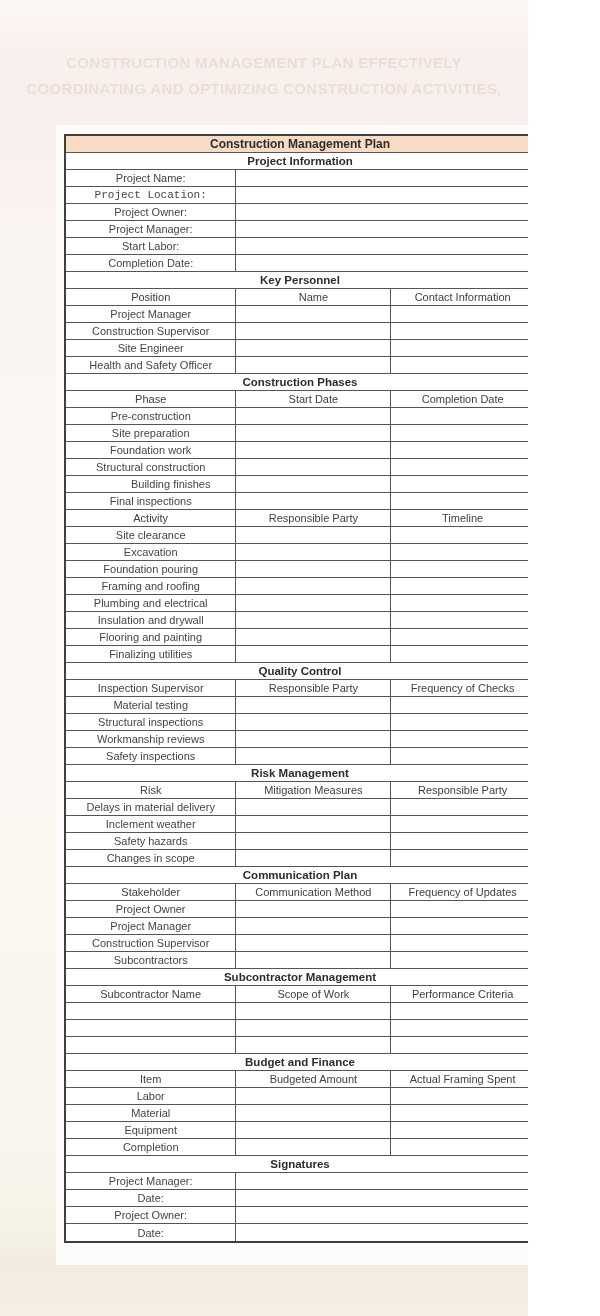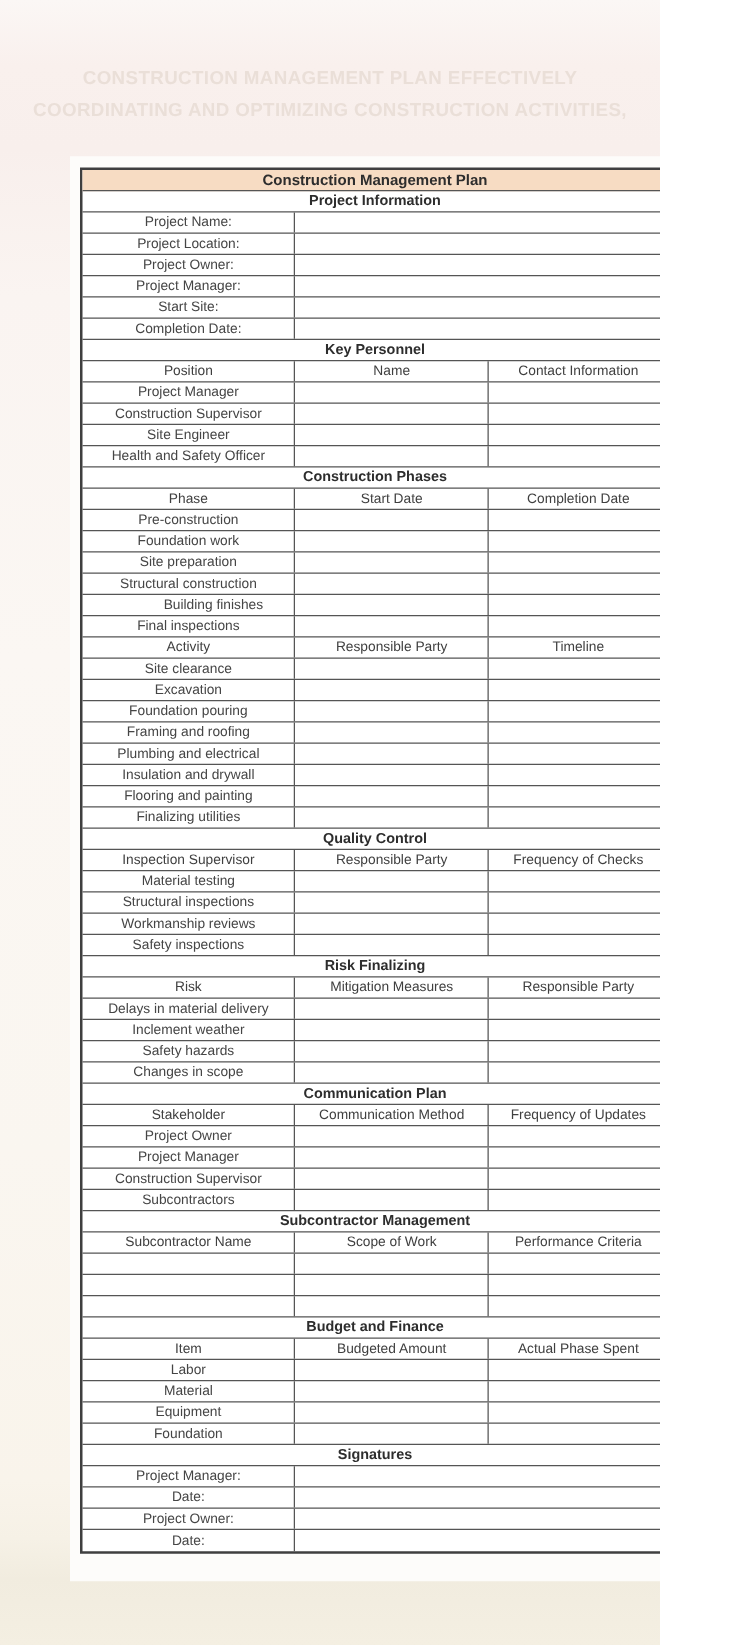--- a/index.html
+++ b/index.html
@@ -87,33 +87,33 @@
   </div>
   <div class="paper-panel"></div>
   <div class="plan-table" id="plan-table">
       <div class="trow title-row">Construction Management Plan</div>
       <div class="trow section-row">Project Information</div>
       <div class="trow">
         <div class="tcell" style="flex: 0 0 36.2%;">Project Name:</div>
         <div class="tcell" style="flex: 1 1 63.8%;"></div>
       </div>
       <div class="trow">
-        <div class="tcell" style="flex: 0 0 36.2%;">Project Location:</div>
+        <div class="tcell" style="flex: 0 0 36.2%; font-family: Liberation Mono, monospace;">Project Location:</div>
         <div class="tcell" style="flex: 1 1 63.8%;"></div>
       </div>
       <div class="trow">
         <div class="tcell" style="flex: 0 0 36.2%;">Project Owner:</div>
         <div class="tcell" style="flex: 1 1 63.8%;"></div>
       </div>
       <div class="trow">
         <div class="tcell" style="flex: 0 0 36.2%;">Project Manager:</div>
         <div class="tcell" style="flex: 1 1 63.8%;"></div>
       </div>
       <div class="trow">
-        <div class="tcell" style="flex: 0 0 36.2%;">Start Site:</div>
+        <div class="tcell" style="flex: 0 0 36.2%;">Start Labor:</div>
         <div class="tcell" style="flex: 1 1 63.8%;"></div>
       </div>
       <div class="trow">
         <div class="tcell" style="flex: 0 0 36.2%;">Completion Date:</div>
         <div class="tcell" style="flex: 1 1 63.8%;"></div>
       </div>
       <div class="trow section-row">Key Personnel</div>
       <div class="trow">
         <div class="tcell col-head" style="flex: 0 0 36.2%;">Position</div>
         <div class="tcell col-head" style="flex: 0 0 33.1%;">Name</div>
@@ -144,26 +144,26 @@
         <div class="tcell col-head" style="flex: 0 0 36.2%;">Phase</div>
         <div class="tcell col-head" style="flex: 0 0 33.1%;">Start Date</div>
         <div class="tcell col-head" style="flex: 1 1 30.7%;">Completion Date</div>
       </div>
       <div class="trow">
         <div class="tcell" style="flex: 0 0 36.2%;">Pre-construction</div>
         <div class="tcell" style="flex: 0 0 33.1%;"></div>
         <div class="tcell" style="flex: 1 1 30.7%;"></div>
       </div>
       <div class="trow">
+        <div class="tcell" style="flex: 0 0 36.2%;">Site preparation</div>
+        <div class="tcell" style="flex: 0 0 33.1%;"></div>
+        <div class="tcell" style="flex: 1 1 30.7%;"></div>
+      </div>
+      <div class="trow">
         <div class="tcell" style="flex: 0 0 36.2%;">Foundation work</div>
-        <div class="tcell" style="flex: 0 0 33.1%;"></div>
-        <div class="tcell" style="flex: 1 1 30.7%;"></div>
-      </div>
-      <div class="trow">
-        <div class="tcell" style="flex: 0 0 36.2%;">Site preparation</div>
         <div class="tcell" style="flex: 0 0 33.1%;"></div>
         <div class="tcell" style="flex: 1 1 30.7%;"></div>
       </div>
       <div class="trow">
         <div class="tcell" style="flex: 0 0 36.2%;">Structural construction</div>
         <div class="tcell" style="flex: 0 0 33.1%;"></div>
         <div class="tcell" style="flex: 1 1 30.7%;"></div>
       </div>
       <div class="trow">
         <div class="tcell" style="flex: 0 0 36.2%; padding-left: 40px;">Building finishes</div>
@@ -239,21 +239,21 @@
       <div class="trow">
         <div class="tcell" style="flex: 0 0 36.2%;">Workmanship reviews</div>
         <div class="tcell" style="flex: 0 0 33.1%;"></div>
         <div class="tcell" style="flex: 1 1 30.7%;"></div>
       </div>
       <div class="trow">
         <div class="tcell" style="flex: 0 0 36.2%;">Safety inspections</div>
         <div class="tcell" style="flex: 0 0 33.1%;"></div>
         <div class="tcell" style="flex: 1 1 30.7%;"></div>
       </div>
-      <div class="trow section-row">Risk Finalizing</div>
+      <div class="trow section-row">Risk Management</div>
       <div class="trow">
         <div class="tcell col-head" style="flex: 0 0 36.2%;">Risk</div>
         <div class="tcell col-head" style="flex: 0 0 33.1%;">Mitigation Measures</div>
         <div class="tcell col-head" style="flex: 1 1 30.7%;">Responsible Party</div>
       </div>
       <div class="trow">
         <div class="tcell" style="flex: 0 0 36.2%;">Delays in material delivery</div>
         <div class="tcell" style="flex: 0 0 33.1%;"></div>
         <div class="tcell" style="flex: 1 1 30.7%;"></div>
       </div>
@@ -316,39 +316,39 @@
       </div>
       <div class="trow">
         <div class="tcell" style="flex: 0 0 36.2%;"></div>
         <div class="tcell" style="flex: 0 0 33.1%;"></div>
         <div class="tcell" style="flex: 1 1 30.7%;"></div>
       </div>
       <div class="trow section-row">Budget and Finance</div>
       <div class="trow">
         <div class="tcell col-head" style="flex: 0 0 36.2%;">Item</div>
         <div class="tcell col-head" style="flex: 0 0 33.1%;">Budgeted Amount</div>
-        <div class="tcell col-head" style="flex: 1 1 30.7%;">Actual Phase Spent</div>
+        <div class="tcell col-head" style="flex: 1 1 30.7%;">Actual Framing Spent</div>
       </div>
       <div class="trow">
         <div class="tcell" style="flex: 0 0 36.2%;">Labor</div>
         <div class="tcell" style="flex: 0 0 33.1%;"></div>
         <div class="tcell" style="flex: 1 1 30.7%;"></div>
       </div>
       <div class="trow">
         <div class="tcell" style="flex: 0 0 36.2%;">Material</div>
         <div class="tcell" style="flex: 0 0 33.1%;"></div>
         <div class="tcell" style="flex: 1 1 30.7%;"></div>
       </div>
       <div class="trow">
         <div class="tcell" style="flex: 0 0 36.2%;">Equipment</div>
         <div class="tcell" style="flex: 0 0 33.1%;"></div>
         <div class="tcell" style="flex: 1 1 30.7%;"></div>
       </div>
       <div class="trow">
-        <div class="tcell" style="flex: 0 0 36.2%;">Foundation</div>
+        <div class="tcell" style="flex: 0 0 36.2%;">Completion</div>
         <div class="tcell" style="flex: 0 0 33.1%;"></div>
         <div class="tcell" style="flex: 1 1 30.7%;"></div>
       </div>
       <div class="trow section-row">Signatures</div>
       <div class="trow">
         <div class="tcell" style="flex: 0 0 36.2%;">Project Manager:</div>
         <div class="tcell" style="flex: 1 1 63.8%;"></div>
       </div>
       <div class="trow">
         <div class="tcell" style="flex: 0 0 36.2%;">Date:</div>

